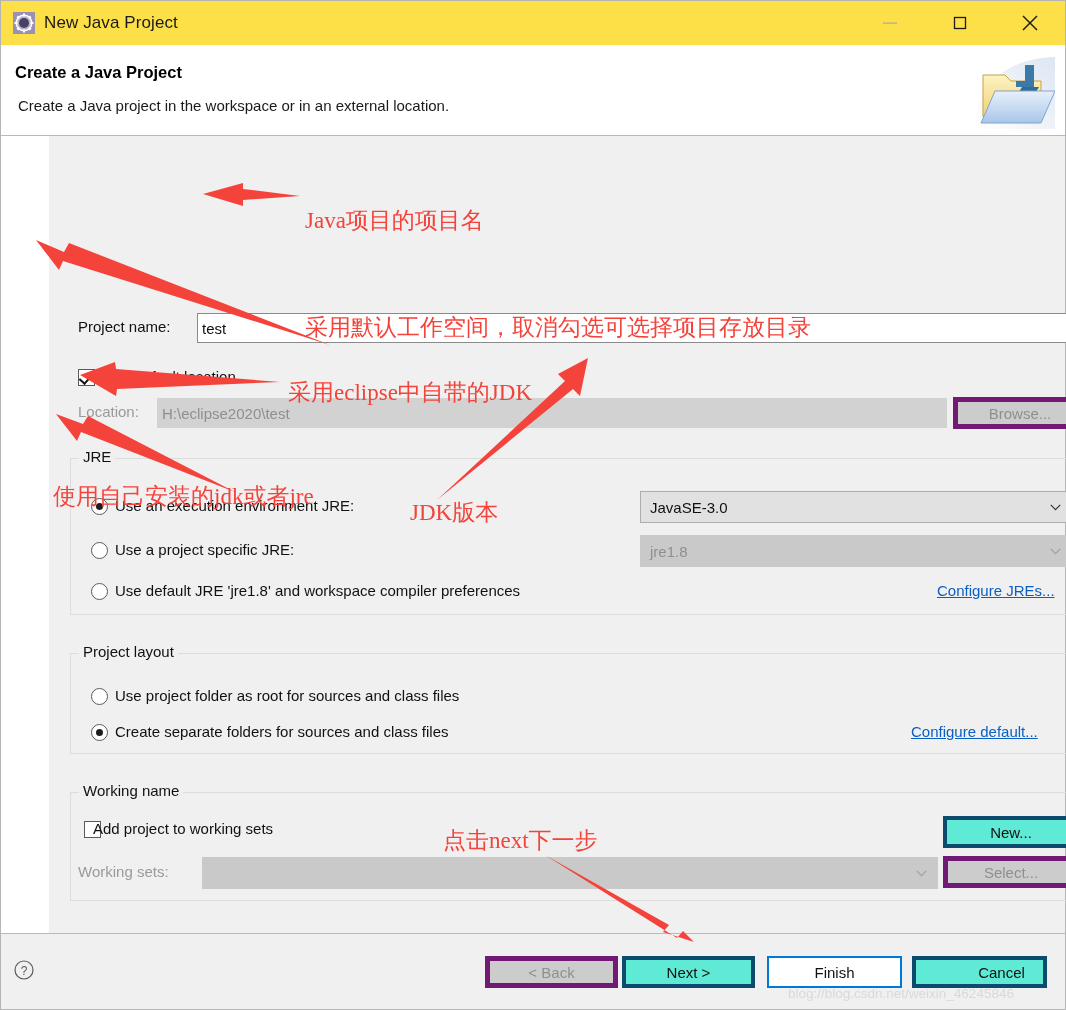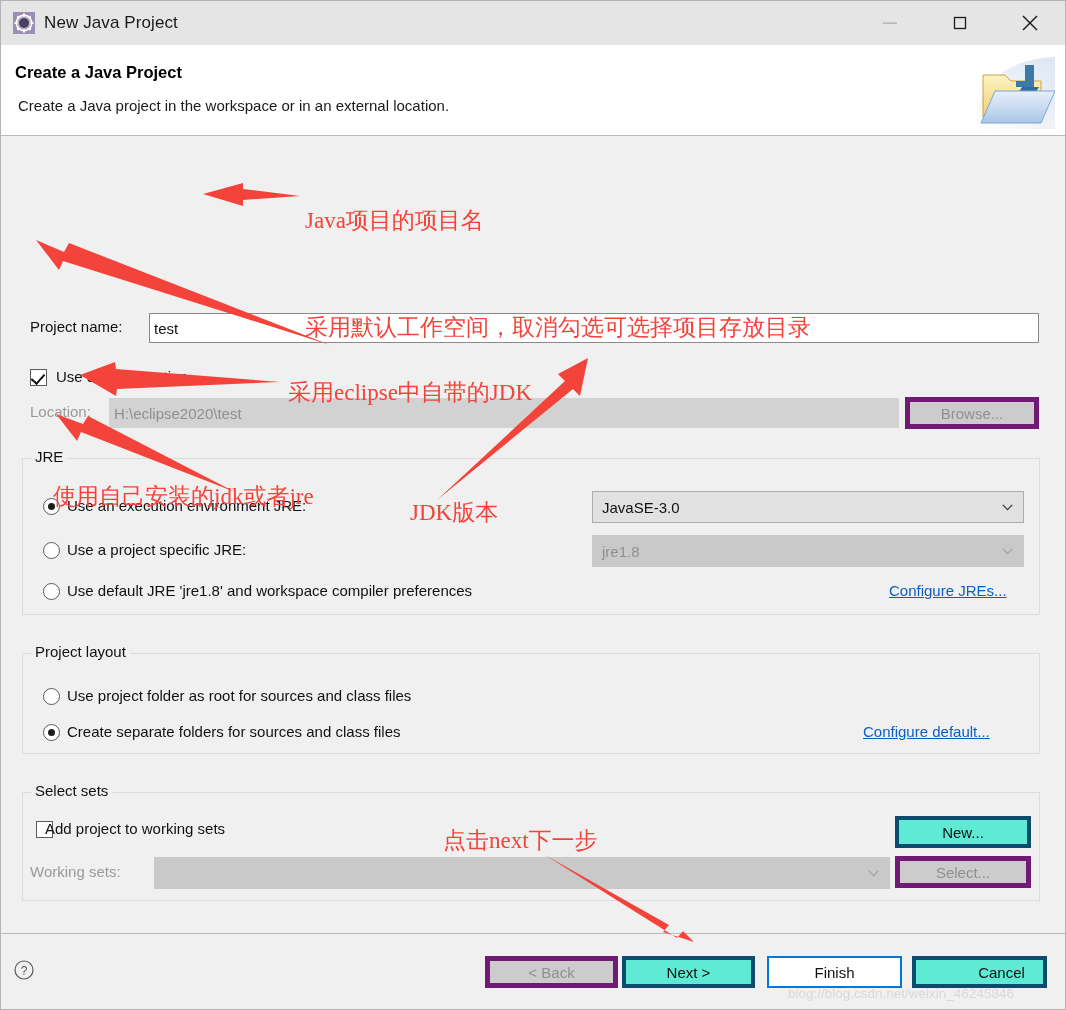--- a/index.html
+++ b/index.html
@@ -21,21 +21,21 @@
     background: #ffffff;
     border: 1px solid #b4b4b4;
     display: flex;
     flex-direction: column;
   }
 
   
   .titlebar {
     height: 44px;
     flex: 0 0 44px;
-    background: #e5e5e5;
+    background: #fde047;
     display: flex;
     align-items: center;
     position: relative;
   }
   .title-icon {
     width: 22px; height: 22px;
     margin-left: 12px; margin-right: 9px;
     position: relative;
     flex: 0 0 22px;
   }
@@ -82,20 +82,21 @@
     position: absolute;
     right: 10px; top: 6px;
     width: 88px; height: 78px;
   }
 
   
   .body-area {
     flex: 1 1 auto;
     background: #f0f0f0;
     position: relative;
+    margin-left: 48px;
   }
 
   
   .footer {
     flex: 0 0 76px;
     background: #f0f0f0;
     border-top: 1px solid #b9b9b9;
     position: relative;
   }
 
@@ -392,21 +393,21 @@
     <div class="lbl" style="left:66px; top:551px;">Use project folder as root for sources and class files</div>
 
     <div class="radio sel" style="left:42px; top:588px;"></div>
     <div class="lbl" style="left:66px; top:587px;">Create separate folders for sources and class files</div>
     <div class="link" style="left:862px; top:587px;">Configure default...</div>
 
     <div class="group" style="left:21px; top:656px; width:1018px; height:109px;">
       <div class="gline-l"></div>
       <div class="gline-r" style="width:937px;"></div>
     </div>
-    <div class="group-title" style="left:30px; top:646px;">Select sets</div>
+    <div class="group-title" style="left:30px; top:646px;">Working name</div>
 
     <div class="cb" style="left:35px; top:685px;"></div>
     <div class="lbl" style="left:44px; top:684px;">Add project to working sets</div>
     <div class="btn" style="left:894px; top:680px; width:136px;">New...</div>
 
     <div class="lbl dim" style="left:29px; top:727px;">Working sets:</div>
     <div class="combo disabled" style="left:153px; top:721px; width:736px;">
       <span></span>
       <svg class="caret" viewBox="0 0 11 7">
         <polyline points="0.8,0.8 5.5,5.6 10.2,0.8" fill="none" stroke="#a0a0a0" stroke-width="1.2"></polyline>

